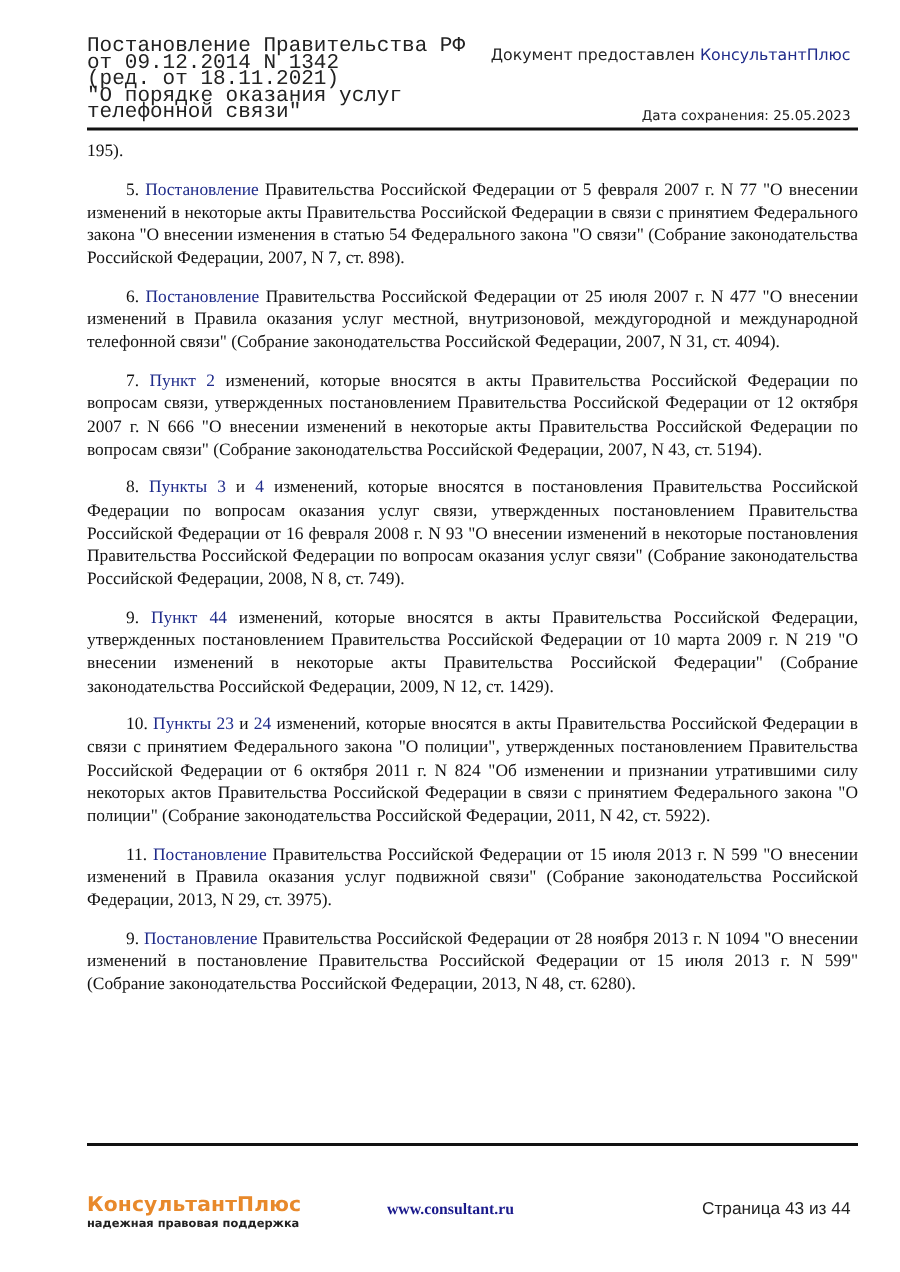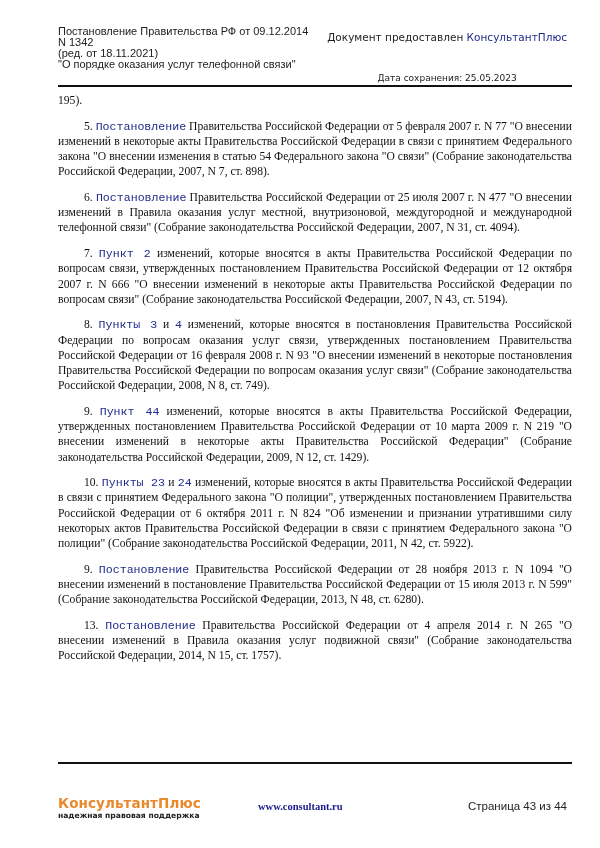--- a/index.html
+++ b/index.html
@@ -1,37 +1,37 @@
 <!DOCTYPE html>
 <html><head>
 <meta charset="utf-8">
 <style>
   html, body { margin: 0; padding: 0; background: #ffffff; }
   body { width: 600px; height: 848px; position: relative; overflow: hidden; }
   .hdr-left {
     position: absolute; left: 58px; top: 26px; width: 260px;
-    font-family: Liberation Sans, sans-serif; font-size: 11px; line-height: 11px; color: #222;
+    font-family: Liberation Mono, monospace; font-size: 14px; line-height: 11px; color: #222;
   }
   .hdr-right {
-    position: absolute; right: 33px; top: 31px; text-align: center;
+    position: absolute; right: 33px; top: 31px; text-align: right;
     font-family: "DejaVu Sans", sans-serif; color: #222;
   }
   .hdr-right .l1 { font-size: 10.5px; line-height: 13px; }
   .hdr-right .l2 { font-size: 9px; line-height: 11px; margin-top: 29px; }
   .brand { color: #1f2b8a; }
   .rule { position: absolute; left: 58px; width: 514px; height: 2px; background: #111; }
   .rule.top { top: 85px; }
   .rule.bottom { top: 762px; }
   .content {
     position: absolute; left: 58px; top: 93px; width: 514px;
     font-family: "Liberation Serif", serif; font-size: 11.6px; line-height: 15.2px; color: #111;
   }
   .content p { margin: 0 0 10.5px 0; text-align: justify; }
   .content p.ind { text-indent: 26px; }
-  .content a { color: #1f2b8a; text-decoration: none; font-family: Liberation Mono, monospace; }
+  .content a { color: #1f2b8a; text-decoration: none; }
   .footer-logo { position: absolute; left: 58px; top: 795px; font-family: "DejaVu Sans", sans-serif; }
   .footer-logo .name { font-size: 13.5px; font-weight: bold; color: #e8892b; line-height: 16px; letter-spacing: 0.1px; }
   .footer-logo .tag { font-size: 7.6px; font-weight: bold; color: #222; line-height: 10px; }
   .footer-url {
     position: absolute; left: 258px; top: 801px;
     font-family: Liberation Serif, serif; font-size: 10.5px; font-weight: bold; color: #1a1a8c;
   }
   .footer-page {
     position: absolute; right: 33px; top: 800px;
     font-family: "Liberation Sans", sans-serif; font-size: 11.5px; color: #222;
@@ -54,22 +54,22 @@
 <div class="rule top"></div>
 
 <div class="content" id="content">
   <p>195).</p>
 <p class="ind"><span>5. </span><a>Постановление</a><span> Правительства Российской Федерации от 5 февраля 2007 г. N 77 "О внесении изменений в некоторые акты Правительства Российской Федерации в связи с принятием Федерального закона "О внесении изменения в статью 54 Федерального закона "О связи" (Собрание законодательства Российской Федерации, 2007, N 7, ст. 898).</span></p>
     <p class="ind"><span>6. </span><a>Постановление</a><span> Правительства Российской Федерации от 25 июля 2007 г. N 477 "О внесении изменений в Правила оказания услуг местной, внутризоновой, междугородной и международной телефонной связи" (Собрание законодательства Российской Федерации, 2007, N 31, ст. 4094).</span></p>
     <p class="ind"><span>7. </span><a>Пункт 2</a><span> изменений, которые вносятся в акты Правительства Российской Федерации по вопросам связи, утвержденных постановлением Правительства Российской Федерации от 12 октября 2007 г. N 666 "О внесении изменений в некоторые акты Правительства Российской Федерации по вопросам связи" (Собрание законодательства Российской Федерации, 2007, N 43, ст. 5194).</span></p>
     <p class="ind"><span>8. </span><a>Пункты 3</a><span> и </span><a>4</a><span> изменений, которые вносятся в постановления Правительства Российской Федерации по вопросам оказания услуг связи, утвержденных постановлением Правительства Российской Федерации от 16 февраля 2008 г. N 93 "О внесении изменений в некоторые постановления Правительства Российской Федерации по вопросам оказания услуг связи" (Собрание законодательства Российской Федерации, 2008, N 8, ст. 749).</span></p>
     <p class="ind"><span>9. </span><a>Пункт 44</a><span> изменений, которые вносятся в акты Правительства Российской Федерации, утвержденных постановлением Правительства Российской Федерации от 10 марта 2009 г. N 219 "О внесении изменений в некоторые акты Правительства Российской Федерации" (Собрание законодательства Российской Федерации, 2009, N 12, ст. 1429).</span></p>
     <p class="ind"><span>10. </span><a>Пункты 23</a><span> и </span><a>24</a><span> изменений, которые вносятся в акты Правительства Российской Федерации в связи с принятием Федерального закона "О полиции", утвержденных постановлением Правительства Российской Федерации от 6 октября 2011 г. N 824 "Об изменении и признании утратившими силу некоторых актов Правительства Российской Федерации в связи с принятием Федерального закона "О полиции" (Собрание законодательства Российской Федерации, 2011, N 42, ст. 5922).</span></p>
+    <p class="ind"><span>11. </span><a>Постановление</a><span> Правительства Российской Федерации от 15 июля 2013 г. N 599 "О внесении изменений в Правила оказания услуг подвижной связи" (Собрание законодательства Российской Федерации, 2013, N 29, ст. 3975).</span></p>
     <p class="ind"><span>9. </span><a>Постановление</a><span> Правительства Российской Федерации от 28 ноября 2013 г. N 1094 "О внесении изменений в постановление Правительства Российской Федерации от 15 июля 2013 г. N 599" (Собрание законодательства Российской Федерации, 2013, N 48, ст. 6280).</span></p>
-    <p class="ind"><span>13. </span><a>Постановление</a><span> Правительства Российской Федерации от 4 апреля 2014 г. N 265 "О внесении изменений в Правила оказания услуг подвижной связи" (Собрание законодательства Российской Федерации, 2014, N 15, ст. 1757).</span></p>
   </div>
 
 <div class="rule bottom"></div>
 
 <div class="footer-logo">
   <div class="name">КонсультантПлюс</div>
   <div class="tag">надежная правовая поддержка</div>
 </div>
 <div class="footer-url">www.consultant.ru</div>
 <div class="footer-page">Страница 43 из 44</div>

